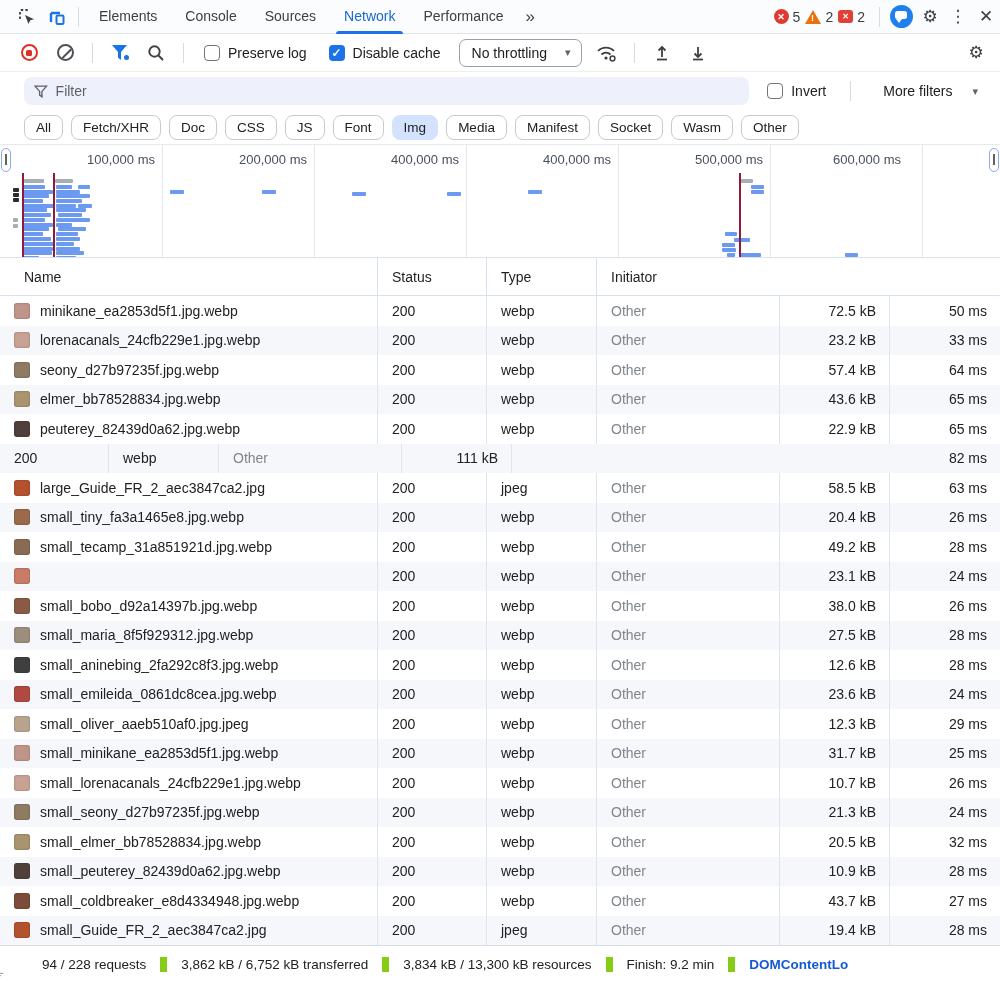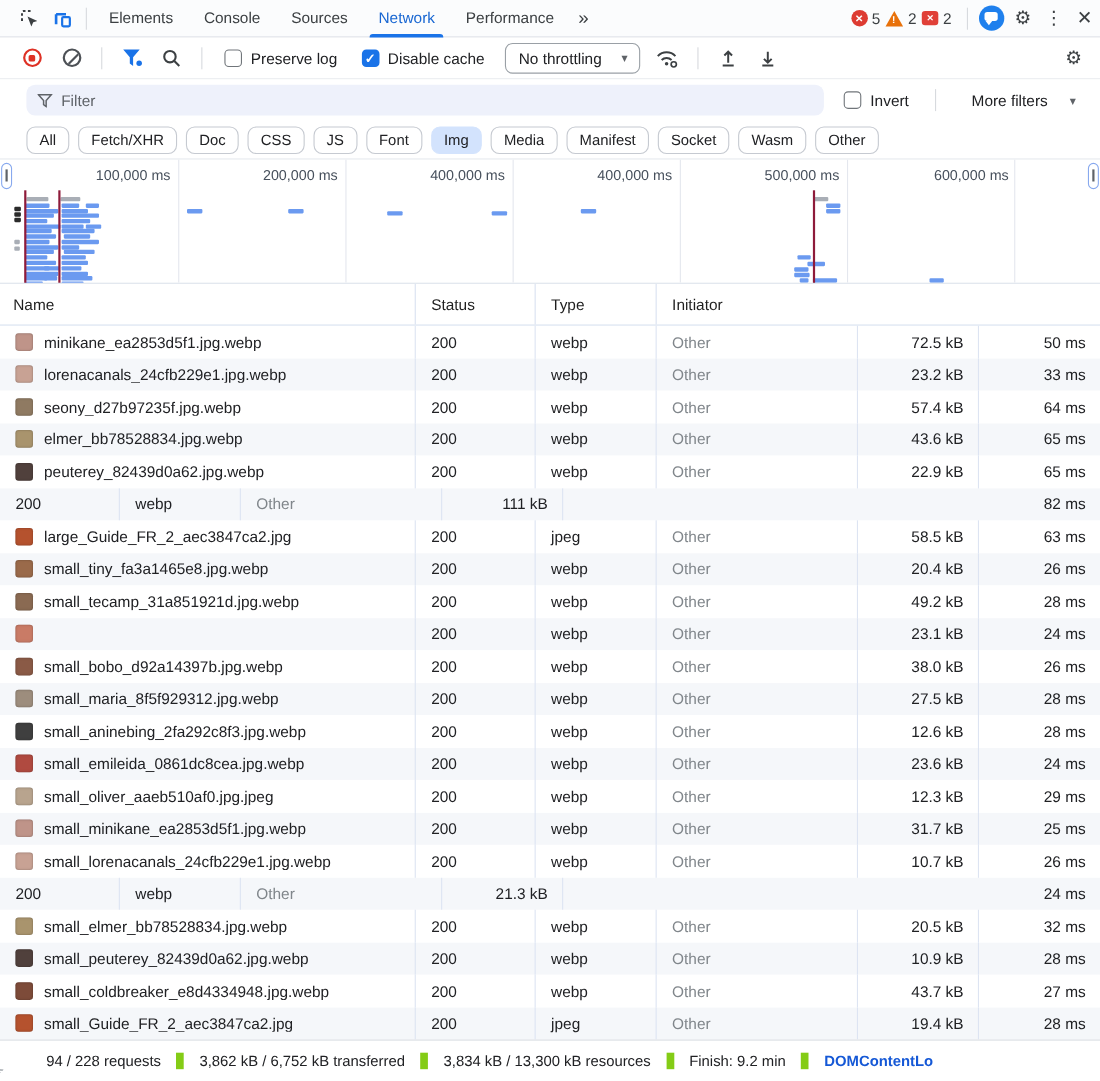--- a/index.html
+++ b/index.html
@@ -82,21 +82,21 @@
   .handle { position:absolute; top:3px; width:10px; height:24px; border:1.5px solid #88a9ee;
     border-radius:5px; background:#fff; cursor:ew-resize; }
   .handle::after { content:""; position:absolute; left:3px; top:5px; width:1.5px; height:11px; background:#5f6368; }
 
   
   .thead { height:38px; flex:0 0 38px; display:flex; align-items:center;
     border-bottom:1px solid #d8e1f0; font-size:14px; color:#1f1f1f; background:#fff; }
   .th { height:100%; display:flex; align-items:center; padding-left:14px;
     border-right:1px solid #d9e1f1; cursor:pointer; }
   .th:last-child { border-right:none; }
-  .col-name { width:378px; flex:0 0 378px; padding-left:12px; }
+  .col-name { width:378px; flex:0 0 378px; padding-left:24px; }
   .col-status { width:109px; flex:0 0 109px; }
   .col-type { width:110px; flex:0 0 110px; }
   .col-init { width:183px; flex:0 0 183px; }
   .col-size { width:110px; flex:0 0 110px; }
   .col-time { width:110px; flex:1; }
   .tbody { flex:1; overflow:hidden; }
   .trow { height:29.5px; display:flex; align-items:center; font-size:14px; cursor:pointer; }
   .trow:nth-child(even) { background:#f5f7fa; }
   .td { height:100%; display:flex; align-items:center; padding-left:14px;
     border-right:1px solid #dde4f2; overflow:hidden; white-space:nowrap; }
@@ -266,21 +266,21 @@
       <div class="time-label" style="right: 845px;">100,000 ms</div>
       <div class="gridline" style="left: 314px;"></div>
       <div class="time-label" style="right: 693px;">200,000 ms</div>
       <div class="gridline" style="left: 466px;"></div>
       <div class="time-label" style="right: 541px;">400,000 ms</div>
       <div class="gridline" style="left: 618px;"></div>
       <div class="time-label" style="right: 389px;">400,000 ms</div>
       <div class="gridline" style="left: 770px;"></div>
       <div class="time-label" style="right: 237px;">500,000 ms</div>
       <div class="gridline" style="left: 922px;"></div>
-      <div class="time-label" style="right: 83px;">600,000 ms</div>
+      <div class="time-label" style="right: 99px;">600,000 ms</div>
       <div class="wbar g" style="left: 24px; top: 34px; width: 20px;"></div>
       <div class="wbar g" style="left: 55px; top: 34px; width: 18px;"></div>
       <div class="wbar g" style="left: 740px; top: 34px; width: 13px;"></div>
       <div class="wbar d" style="left: 13px; top: 43px; width: 6px;"></div>
       <div class="wbar d" style="left: 13px; top: 48px; width: 6px;"></div>
       <div class="wbar d" style="left: 13px; top: 53px; width: 6px;"></div>
       <div class="wbar g" style="left: 13px; top: 73px; width: 5px;"></div>
       <div class="wbar g" style="left: 13px; top: 79px; width: 5px;"></div>
       <div class="wbar b" style="left: 23px; top: 40px; width: 22px;"></div>
       <div class="wbar b" style="left: 56px; top: 40px; width: 16px;"></div>
@@ -521,20 +521,24 @@
           <span class="thumb" style="background: rgb(200, 162, 148);"></span>
           <span class="td-name-text">small_lorenacanals_24cfb229e1.jpg.webp</span>
         </div>
         <div class="td col-status">200</div>
         <div class="td col-type">webp</div>
         <div class="td col-init init-other">Other</div>
         <div class="td col-size num">10.7 kB</div>
         <div class="td col-time num">26 ms</div>
       </div>
       <div class="trow">
+        <div class="td col-name">
+          <span class="thumb" style="background: rgb(143, 122, 98);"></span>
+          <span class="td-name-text">small_seony_d27b97235f.jpg.webp</span>
+        </div>
         <div class="td col-status">200</div>
         <div class="td col-type">webp</div>
         <div class="td col-init init-other">Other</div>
         <div class="td col-size num">21.3 kB</div>
         <div class="td col-time num">24 ms</div>
       </div>
       <div class="trow">
         <div class="td col-name">
           <span class="thumb" style="background: rgb(169, 148, 109);"></span>
           <span class="td-name-text">small_elmer_bb78528834.jpg.webp</span>

